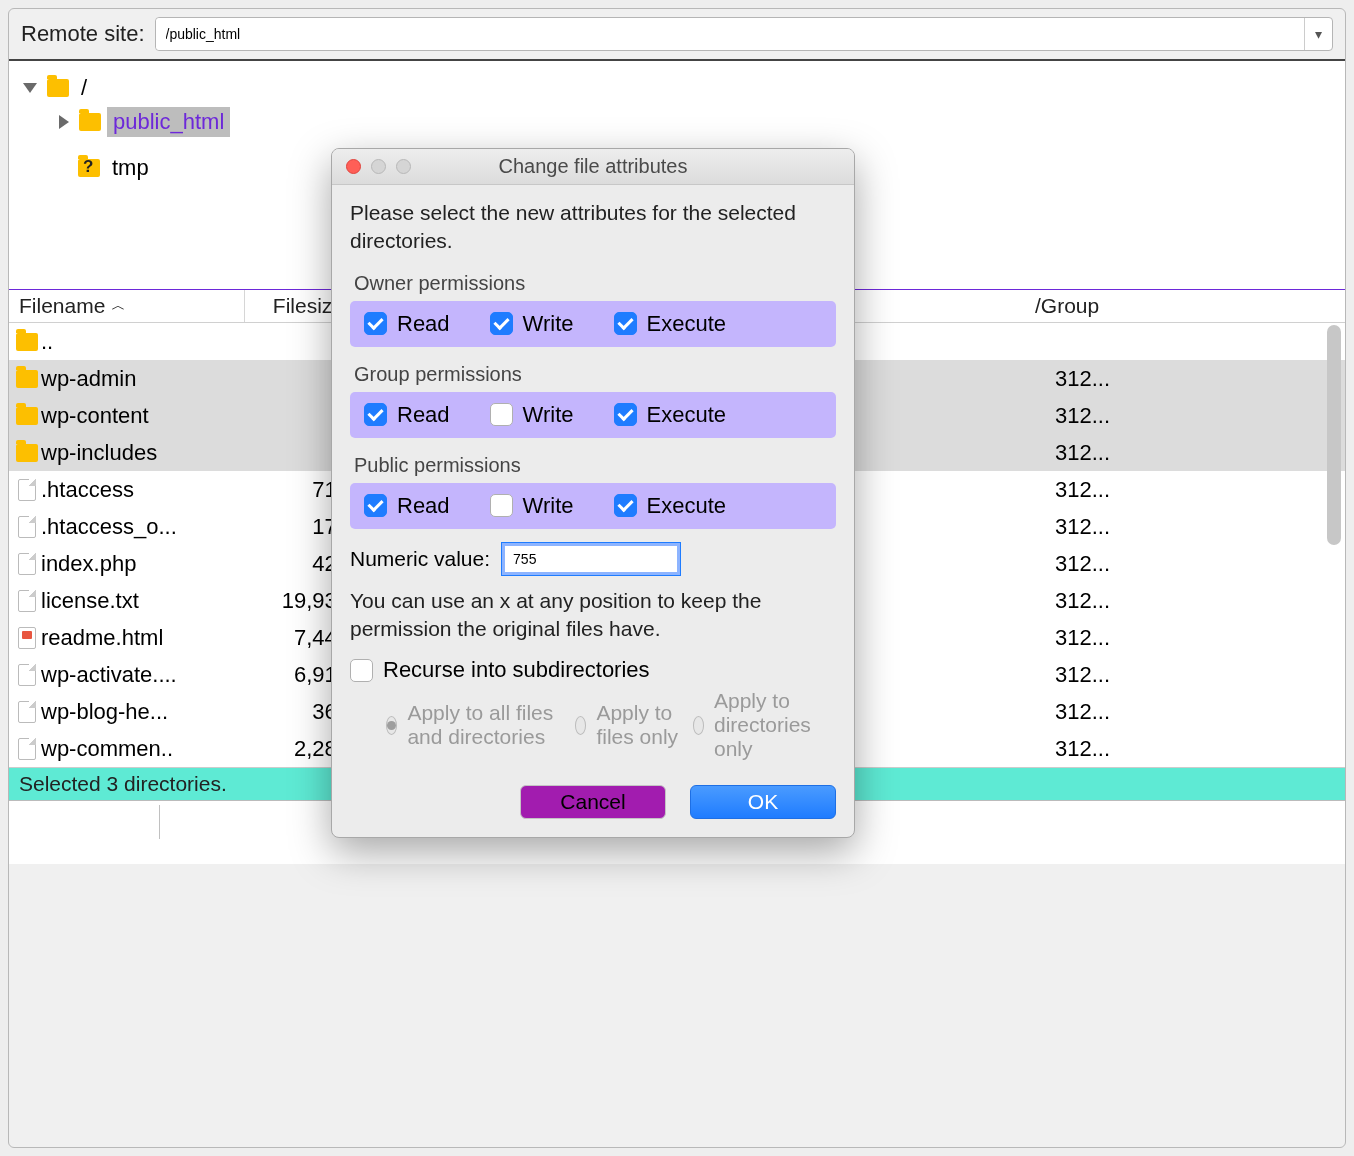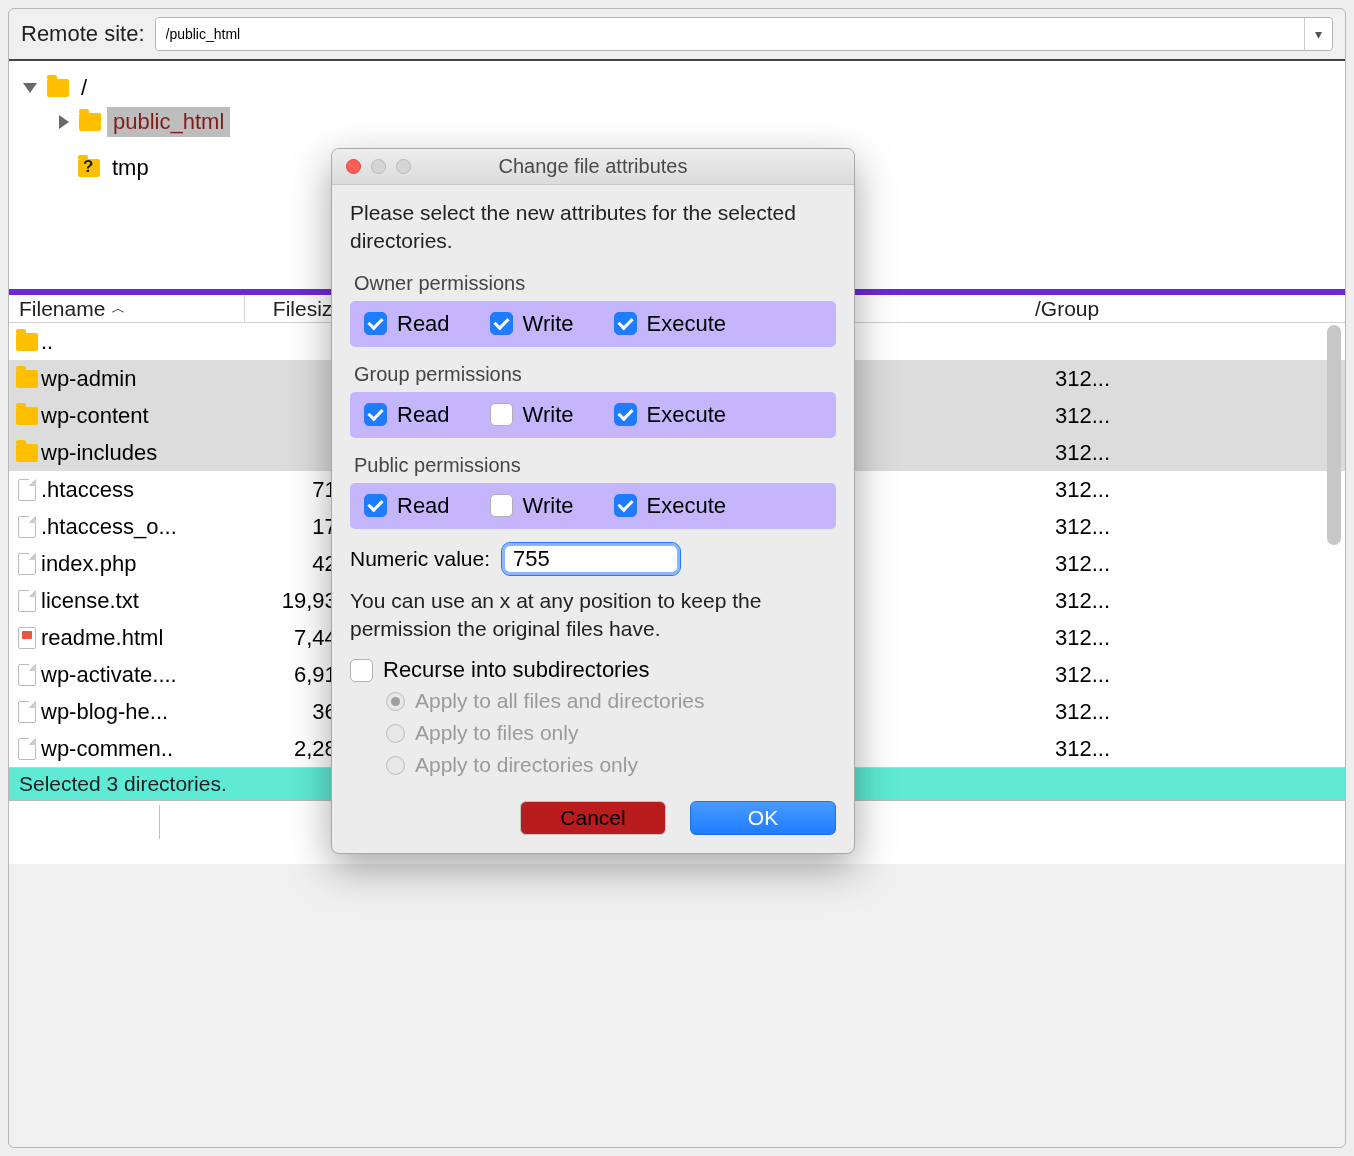--- a/index.html
+++ b/index.html
@@ -59,29 +59,29 @@
 .disclosure.down { border-left: 7px solid transparent; border-right: 7px solid transparent; border-top: 10px solid #6a6a6a; margin-right: 4px;}
 .disclosure.right { border-top: 7px solid transparent; border-bottom: 7px solid transparent; border-left: 10px solid #6a6a6a; margin-right: 4px; margin-left:2px;}
 .folder-ico { width: 22px; height: 18px; background: #fdbf00; border-radius: 2px; position: relative; display:inline-block;}
 .folder-ico::before { content:""; position:absolute; top:-4px; left:0; width:10px; height:4px; background:#fdbf00; border-radius:2px 2px 0 0;}
 .folder-ico.q::after { content:"?"; position:absolute; left:5px; top:-2px; font-size:17px; font-weight:bold; color:#222;}
 .file-ico { width:18px; height:22px; background:#fff; border:1px solid #bbb; border-radius:2px; position:relative; display:inline-block;}
 .file-ico::after { content:""; position:absolute; right:-1px; top:-1px; width:7px; height:7px; background:linear-gradient(135deg,#fff 0 49%,#ccc 50% 100%);}
 .html-ico { width:18px; height:22px; border:1px solid #bbb; border-radius:2px; background:#fff; display:inline-block; position:relative;}
 .html-ico::after { content:""; position:absolute; left:3px; top:3px; right:3px; bottom:9px; background:#e85640; border-radius:1px;}
 .tree-lbl { padding: 2px 6px; }
-.tree-lbl.sel { background:#bdbdbd; color:#7f1d1d; }
+.tree-lbl.sel { background:#bdbdbd; color:#6d28d9; }
 
 .list-pane {
   background:#fff;
   height: 478px;
   display:flex; flex-direction:column;
   position:relative;
 }
-.list-head { display:flex; border-top:6px solid #6d28d9; border-bottom:1px solid #d0d0d0; font-size:21px; color:#222; height:34px; }
+.list-head { display:flex; border-top:1px solid #6d28d9; border-bottom:1px solid #d0d0d0; font-size:21px; color:#222; height:34px; }
 .col { padding:5px 10px; border-right:1px solid #d6d6d6; display:flex; align-items:center; gap:6px; white-space:nowrap; overflow:hidden;}
 .col.fname { width:236px;}
 .col.fsize { width:110px; justify-content:flex-end;}
 .col.spacer { flex:1; border-right:none;}
 .col.owner { width:320px; border-right:none;}
 .sort-caret { font-size:14px;}
 .list-body { flex:1; overflow:hidden; font-size:22px;}
 .row { display:flex; align-items:center; height:37px; padding-left:4px;}
 .row.sel { background:#dcdcdc;}
 .row .c-icon { width:28px; display:flex; justify-content:center;}
@@ -116,30 +116,30 @@
 .dlg-body { padding:14px 18px 18px;}
 .intro { color:#222; line-height:1.35; margin-bottom:10px;}
 .group { margin-bottom:10px;}
 .group-label { font-size:20px; color:#444; padding:6px 4px;}
 .perm-row { background:#c4b5fd; border-radius:5px; padding:10px 14px; display:flex; gap:40px;}
 .cb { display:flex; align-items:center; gap:10px; font-size:22px; cursor:pointer;}
 .cbox { width:23px; height:23px; border-radius:5px; border:1px solid #b0b0b0; background:#fff; display:flex; align-items:center; justify-content:center;}
 .cbox.checked { background:#1f7cff; border-color:#1f7cff;}
 .cbox.checked::after { content:""; width:6px; height:11px; border:solid #fff; border-width:0 3px 3px 0; transform:rotate(45deg); margin-top:-3px;}
 .field-row { display:flex; align-items:center; gap:12px; margin-top:14px;}
-.num-input { width:178px; height:32px; border:3px solid #8db4ff; border-radius:8px; outline:1px solid #1f7cff; padding:1px 8px; font-size:22px;}
+.num-input { width:178px; height:32px; border:3px solid #8db4ff; border-radius:0; outline:1px solid #1f7cff; padding:1px 8px; font-size:14px;}
 .hint { margin-top:12px; color:#222; line-height:1.35;}
 .recurse { margin-top:14px;}
-.radio-list { margin-left:36px; margin-top:6px; display:flex; flex-direction:column; gap:8px;}
+.radio-list { margin-left:36px; margin-top:6px; display:flex; gap:8px;}
 .radio { display:flex; align-items:center; gap:10px; color:#9a9a9a; font-size:21px;}
 .rdot { width:19px; height:19px; border-radius:50%; border:1px solid #bcbcbc; background:#e7e7e7; display:flex; align-items:center; justify-content:center;}
 .rdot.sel::after { content:""; width:9px; height:9px; border-radius:50%; background:#9e9e9e;}
 .btn-row { display:flex; justify-content:flex-end; gap:24px; margin-top:24px;}
 .btn { width:146px; height:34px; border-radius:6px; font-size:21px; display:flex; align-items:center; justify-content:center; cursor:pointer;}
-.btn.cancel { background:#b91c1c; border:1px solid #c4c4c4;}
+.btn.cancel { background:#a21caf; border:1px solid #c4c4c4;}
 .btn.ok { background:linear-gradient(#4a9bff,#1f7cff); color:#fff; border:1px solid #1e6fe4;}
 </style>
 </head>
 <body>
 
 <div class="app-frame">
 
   <div class="remote-bar">
     <label>Remote site:</label>
     <div class="combo">

